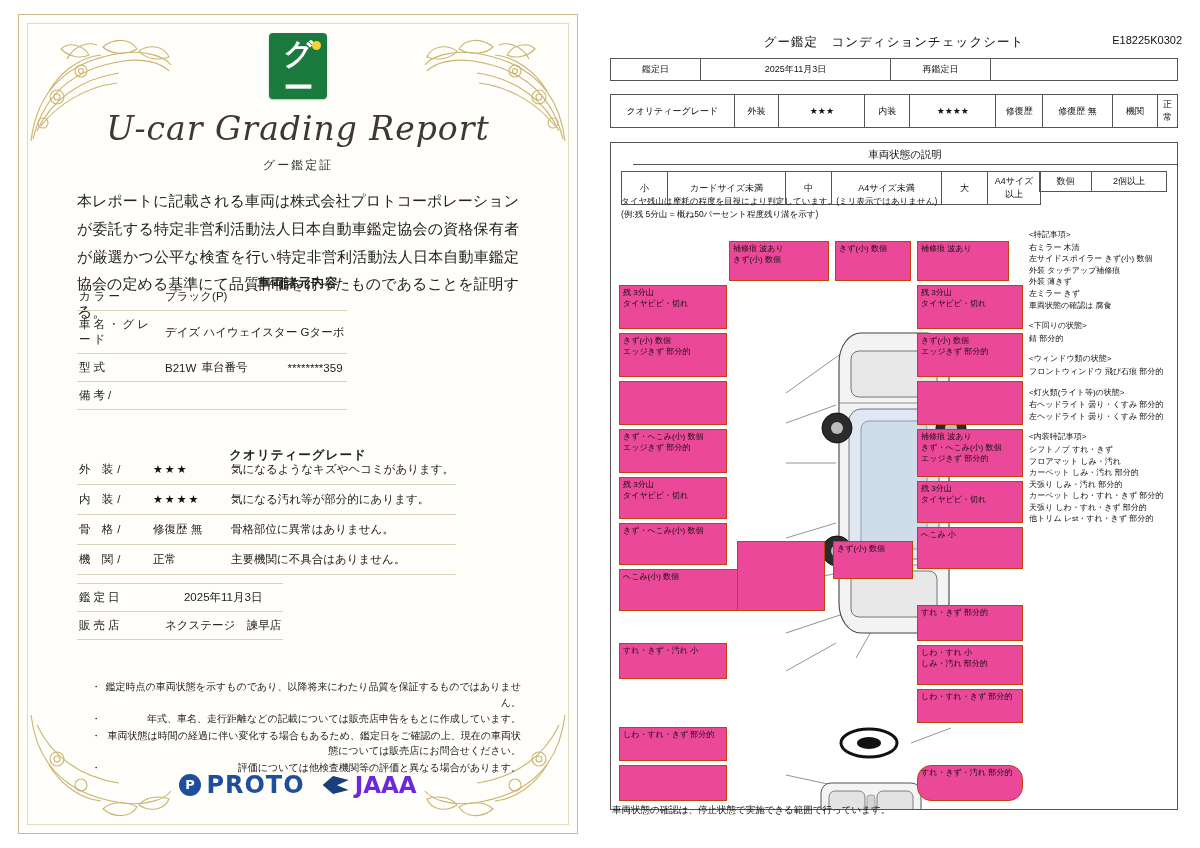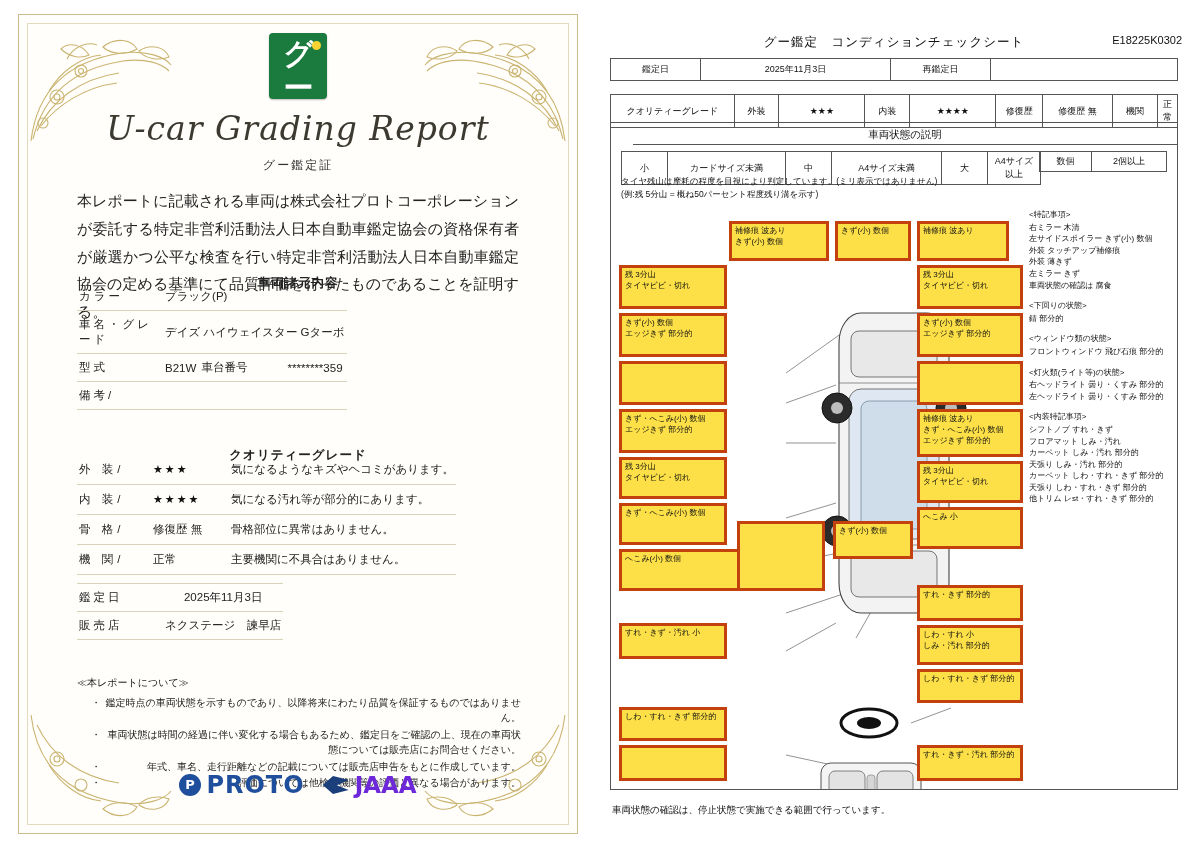--- a/index.html
+++ b/index.html
@@ -202,21 +202,21 @@
     position: absolute; left: 6px; top: 44px; width: 568px;
   }
   .t-date td { height: 22px; }
 
   .t-grade {
     position: absolute; left: 6px; top: 80px; width: 568px;
   }
   .t-grade td { height: 22px; text-align: center; }
 
   .panel {
-    position: absolute; left: 6px; top: 108px;
+    position: absolute; left: 6px; top: 128px;
     width: 568px; height: 668px;
     border: 1px solid #555;
     padding-left: 22px;
   }
   .panel-head {
     height: 22px; line-height: 22px;
     border-bottom: 1px solid #555;
     text-align: center;
     font-size: 10.5px;
   }
@@ -232,22 +232,22 @@
   .legend-q td { height: 19px; text-align: center; font-size: 9px; }
 
   .tire-note {
     position: absolute; left: 10px; top: 52px;
     font-size: 8.5px; line-height: 1.5;
   }
 
   
   .cbox {
     position: absolute;
-    border: 3px solid #c2410c;
-    background: #fde047;
+    border: 1px solid #c2410c;
+    background: #ec4899;
     font-size: 8px;
     line-height: 1.35;
     padding: 2px 3px;
     color: #111;
   }
 
   
   .rnotes {
     position: absolute;
     right: 6px; top: 86px;
@@ -407,25 +407,24 @@
         <td class="i-val">2025年11月3日</td>
       </tr>
       <tr>
         <td class="i-lbl">販売店</td>
         <td class="i-val">ネクステージ　諫早店</td>
       </tr>
     </tbody>
       </table>
 
     <div class="notes" style="top:660px;">
-      <div class="nt-head">≪本レポートについて≫</div>
       <ul>
         <li>鑑定時点の車両状態を示すものであり、以降将来にわたり品質を保証するものではありません。</li>
+        <li>年式、車名、走行距離などの記載については販売店申告をもとに作成しています。</li>
         <li>車両状態は時間の経過に伴い変化する場合もあるため、鑑定日をご確認の上、現在の車両状態については販売店にお問合せください。</li>
-        <li>年式、車名、走行距離などの記載については販売店申告をもとに作成しています。</li>
         <li>評価については他検査機関等の評価と異なる場合があります。</li>
       </ul>
     </div>
 
     <div class="brandbar">
       <div class="proto">
         <span class="circle">P</span>
         <span>PROTO</span>
       </div>
       <div class="jaaa">
@@ -576,21 +575,21 @@
       <div class="cbox" style="left:8px;    top:426px; width:129px; height:42px;">へこみ(小) 数個</div>
       <div class="cbox" style="left:126px;  top:398px; width:88px;  height:70px;"></div>
       <div class="cbox" style="left:222px;  top:398px; width:80px;  height:38px;">きず(小) 数個</div>
 
       <div class="cbox" style="left:306px;  top:462px; width:106px; height:36px;">すれ・きず 部分的</div>
       <div class="cbox" style="left:8px;    top:500px; width:108px; height:36px;">すれ・きず・汚れ 小</div>
       <div class="cbox" style="left:306px;  top:502px; width:106px; height:40px;">しわ・すれ 小<br>しみ・汚れ 部分的</div>
       <div class="cbox" style="left:306px;  top:546px; width:106px; height:34px;">しわ・すれ・きず 部分的</div>
       <div class="cbox" style="left:8px;    top:584px; width:108px; height:34px;">しわ・すれ・きず 部分的</div>
       <div class="cbox" style="left:8px;    top:622px; width:108px; height:36px;"></div>
-      <div class="cbox" style="left:306px;  top:622px; width:106px; height:36px;">すれ・きず・汚れ 部分的</div>
+      <div class="cbox" style="left:306px;  top:622px; width:106px; height:36px;border-radius:14px;">すれ・きず・汚れ 部分的</div>
 
       <div class="rnotes">
         <div class="grp">
           <div class="grp-h">&lt;特記事項&gt;</div>
           <div>右ミラー 木清</div>
           <div>左サイドスポイラー きず(小) 数個</div>
           <div>外装 タッチアップ補修痕</div>
           <div>外装 薄きず</div>
           <div>左ミラー きず</div>
           <div>車両状態の確認は 腐食</div>

